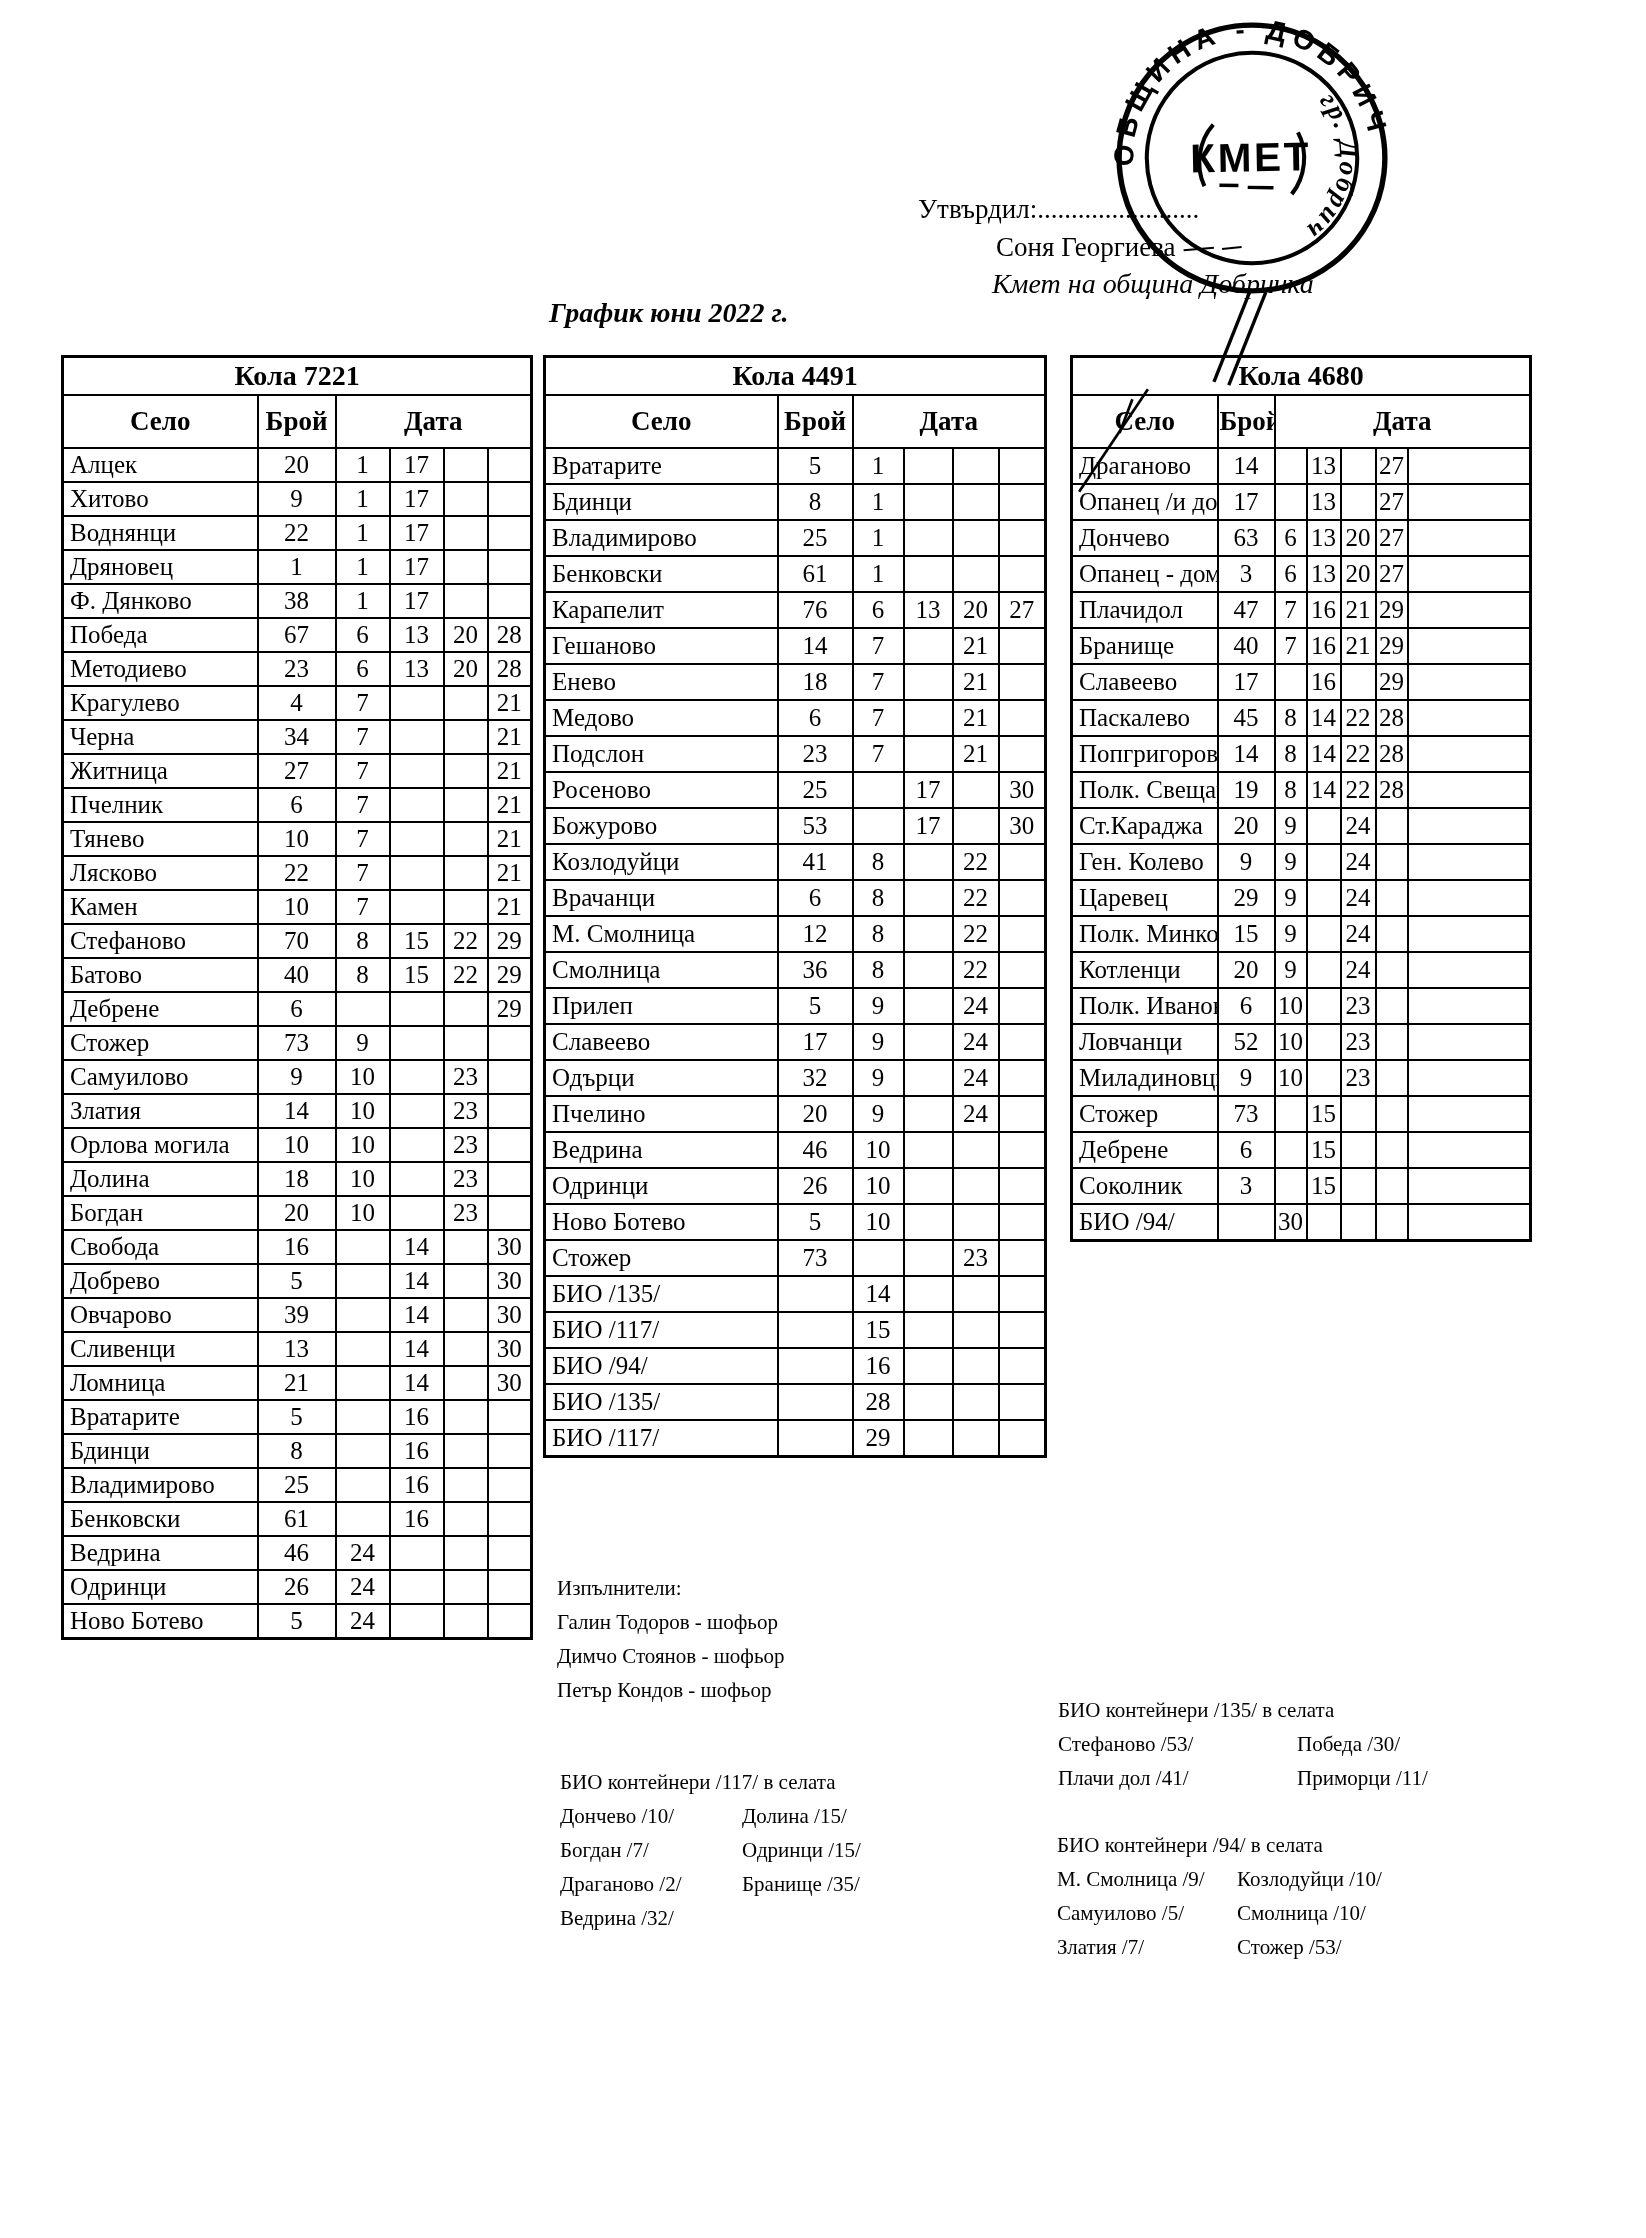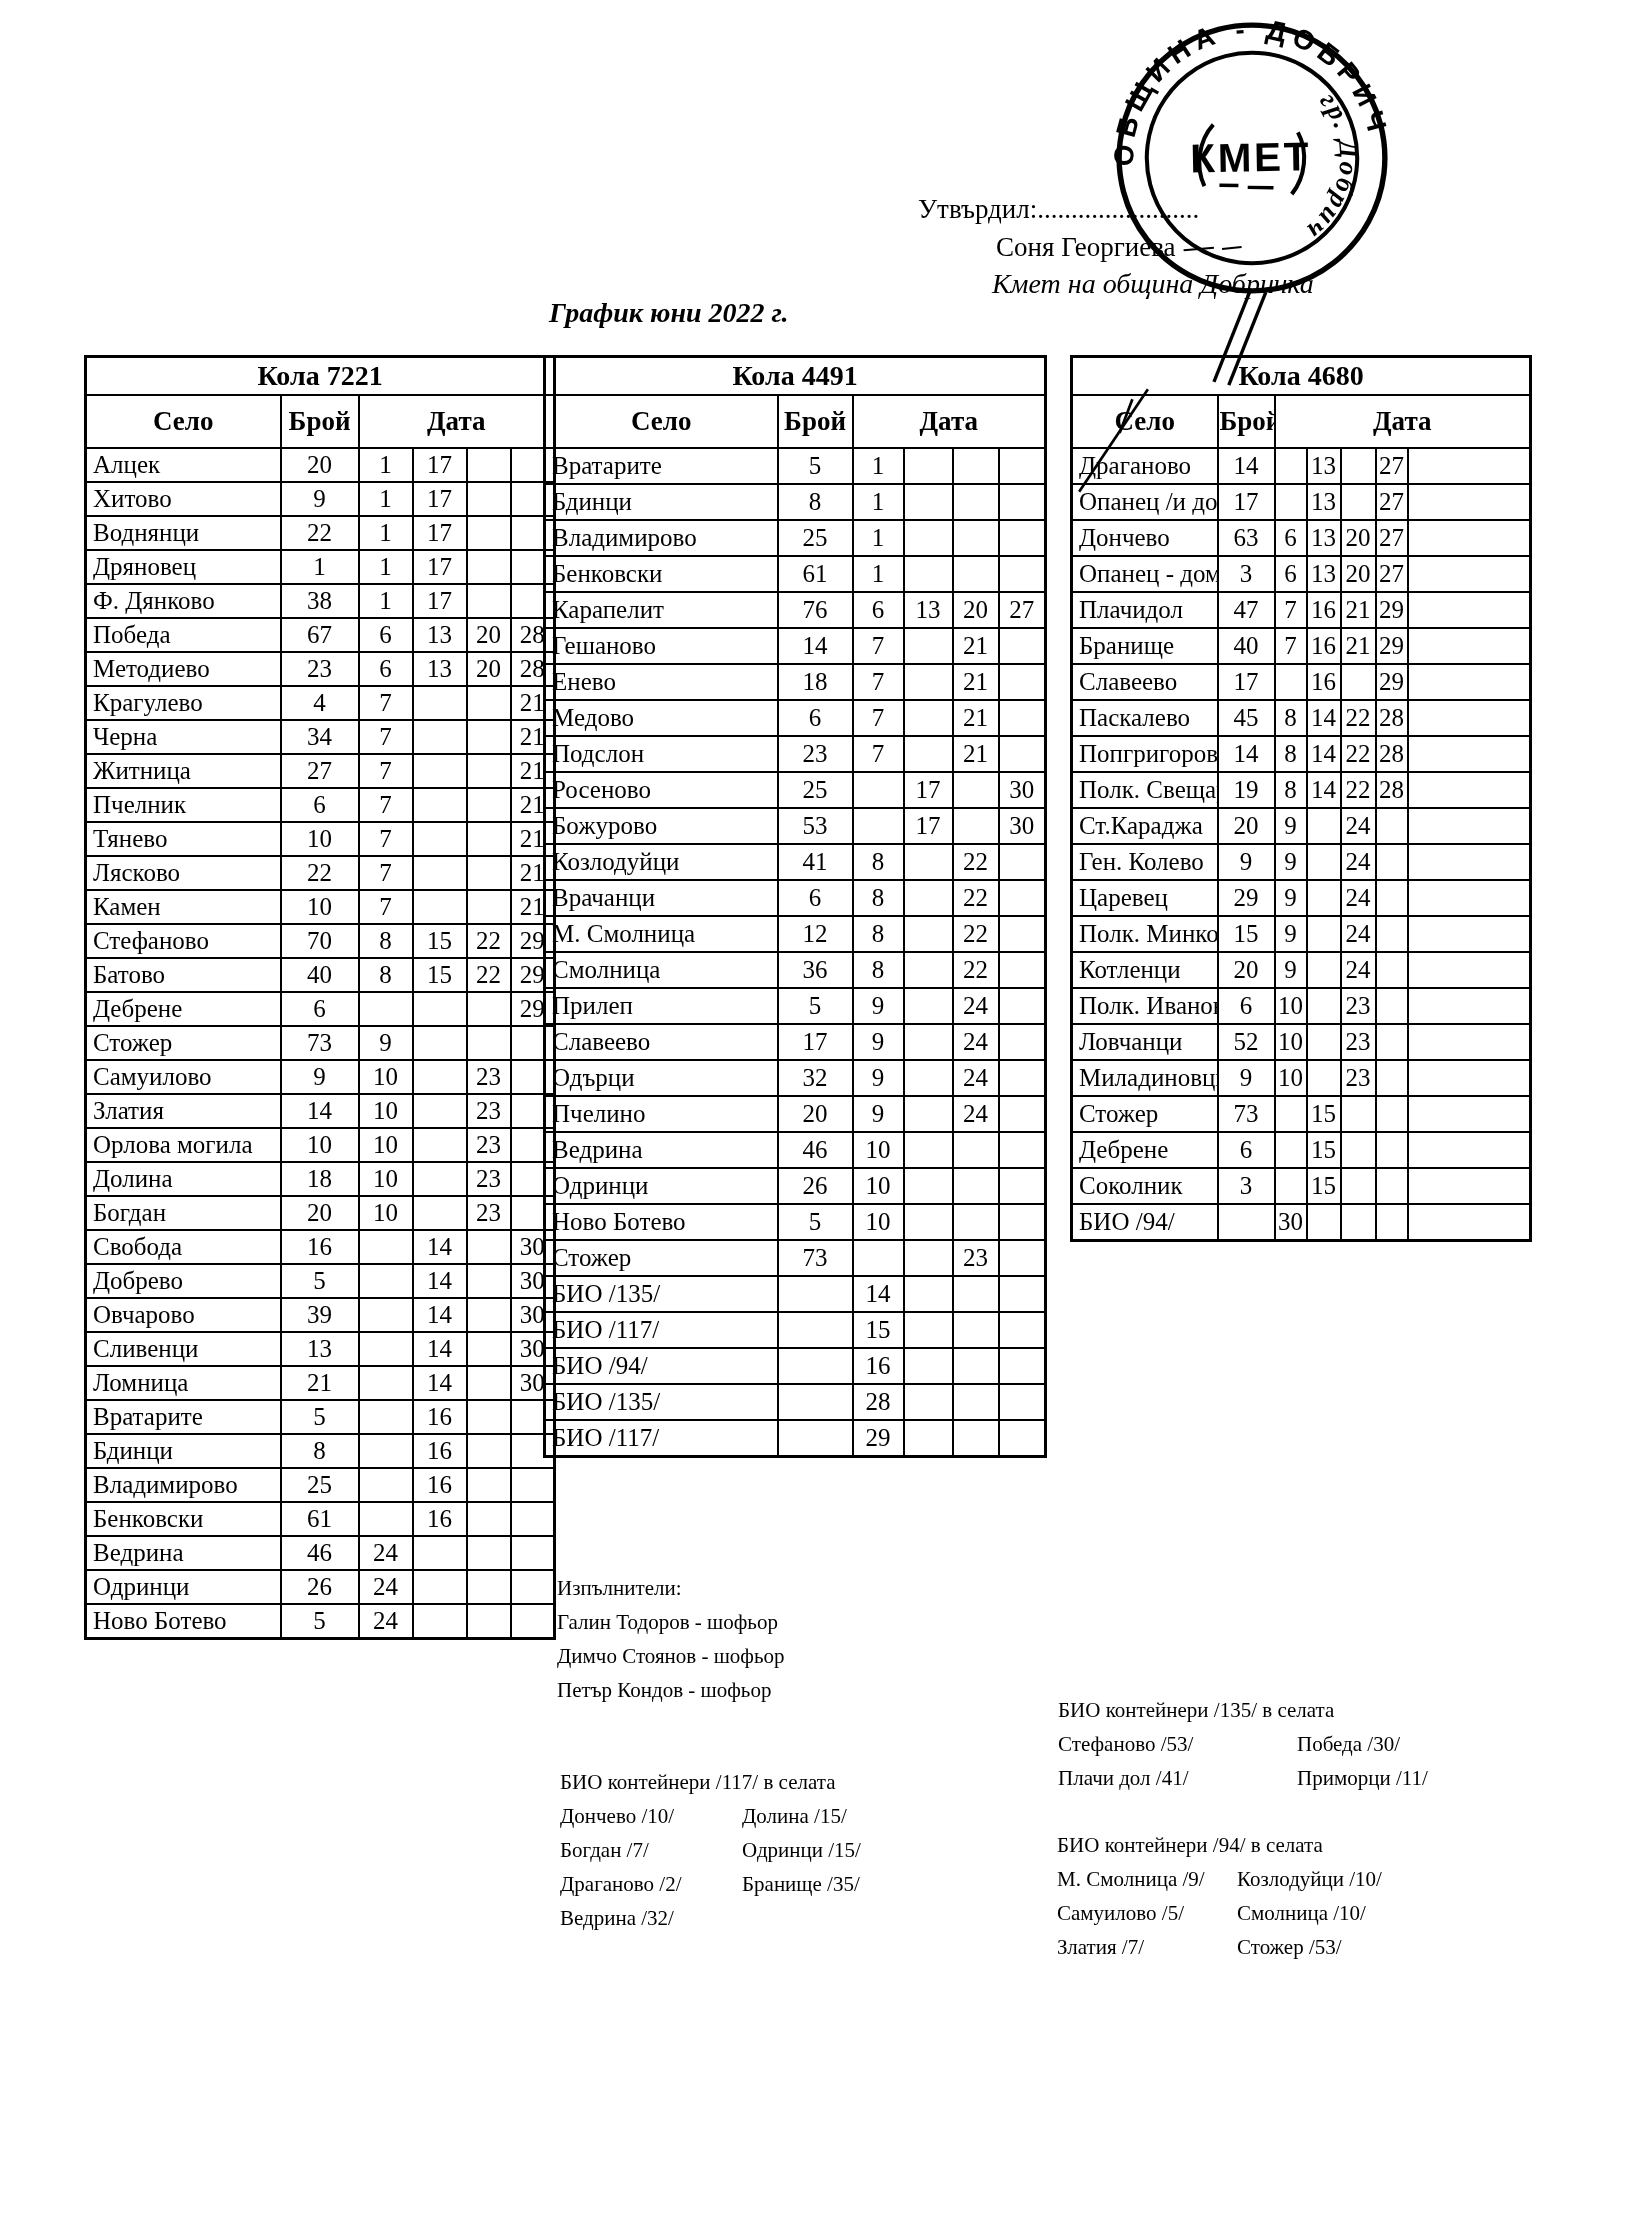--- a/index.html
+++ b/index.html
@@ -18,21 +18,21 @@
   table.t th, table.t td{border:2px solid #000;overflow:hidden;white-space:nowrap;}
   th.car{height:34px;font-size:28px;font-weight:bold;text-align:center;}
   th.h{height:49px;font-size:27px;font-weight:bold;text-align:center;}
   table.t td{font-size:25px;}
   td.v{text-align:left;padding-left:6px;}
   td.c{text-align:center;}
   td.d{text-align:center;}
   .t1 td{height:30px;}
   .t2 td{height:32px;}
   .t3 td{height:32px;}
-  .t1{left:84px;width:468px;}
+  .t1{left:61px;width:468px;}
   .t2{left:543px;width:501px;}
   .t3{left:1070px;width:460px;}
 
   
   .textblock{position:absolute;font-size:21px;line-height:34px;white-space:nowrap;}
   .bio-title{font-weight:normal;}
   .bio-cols{display:flex;}
   .bio-col{display:flex;flex-direction:column;}
 
   

